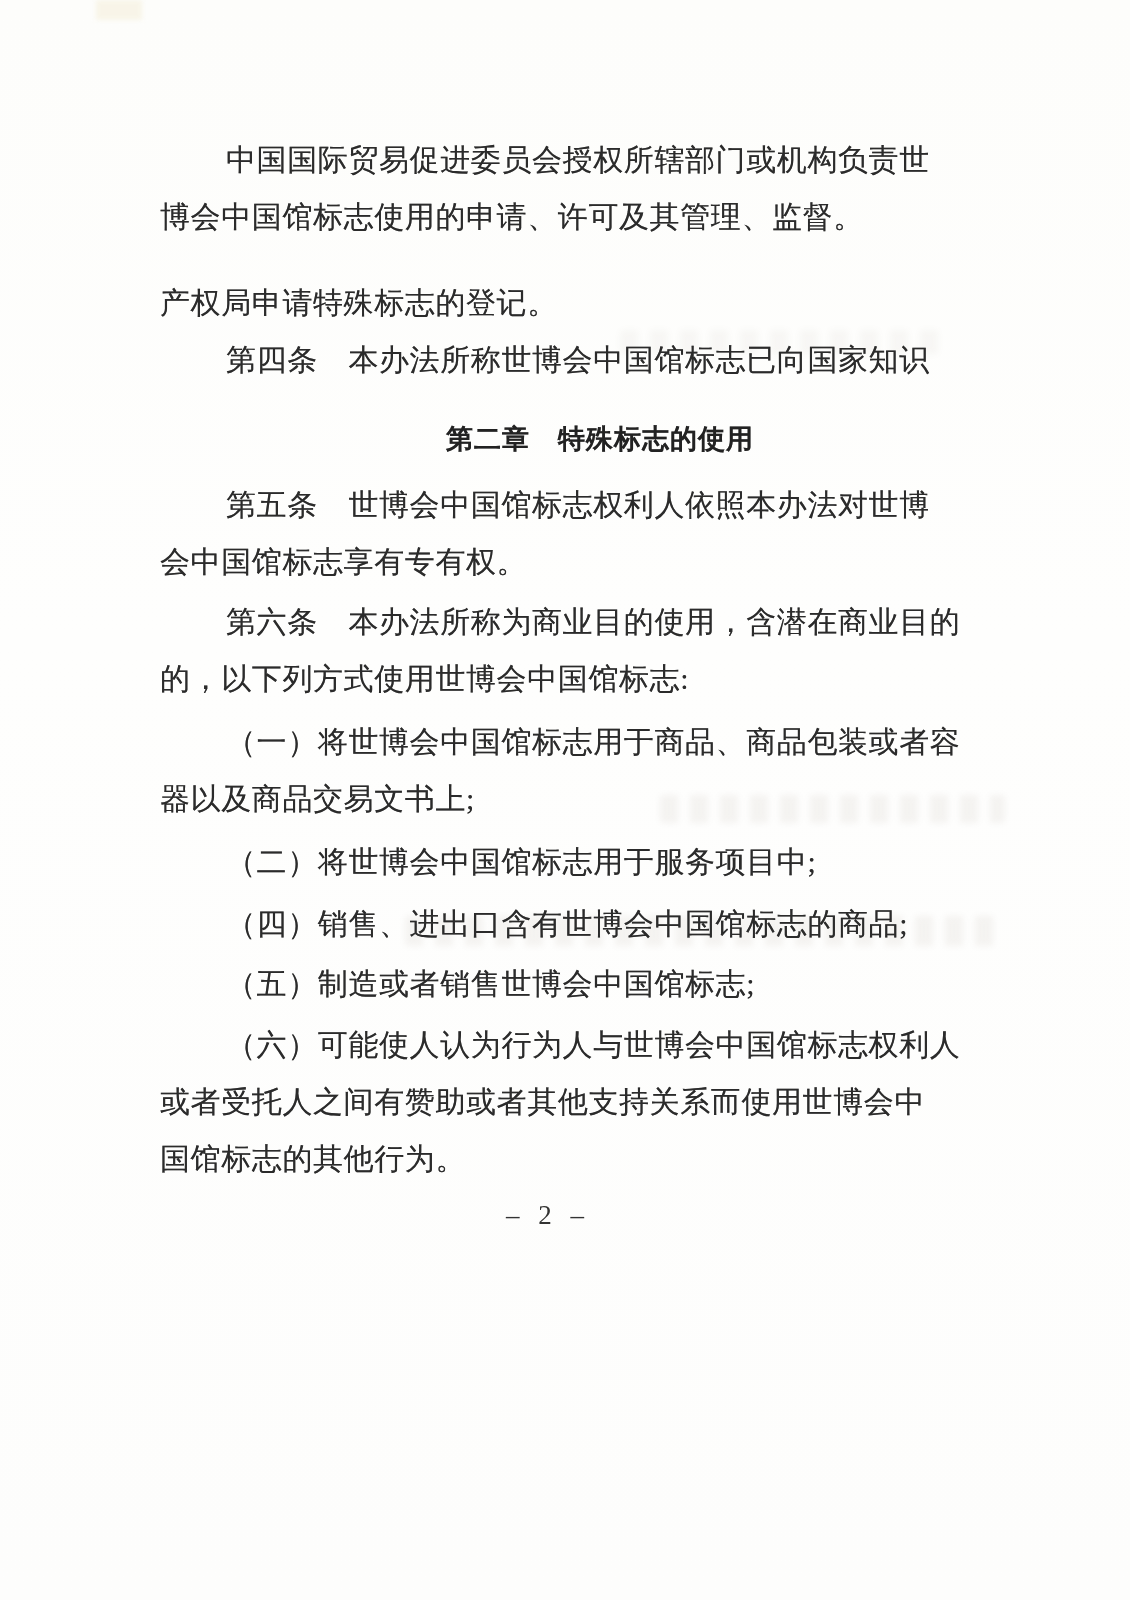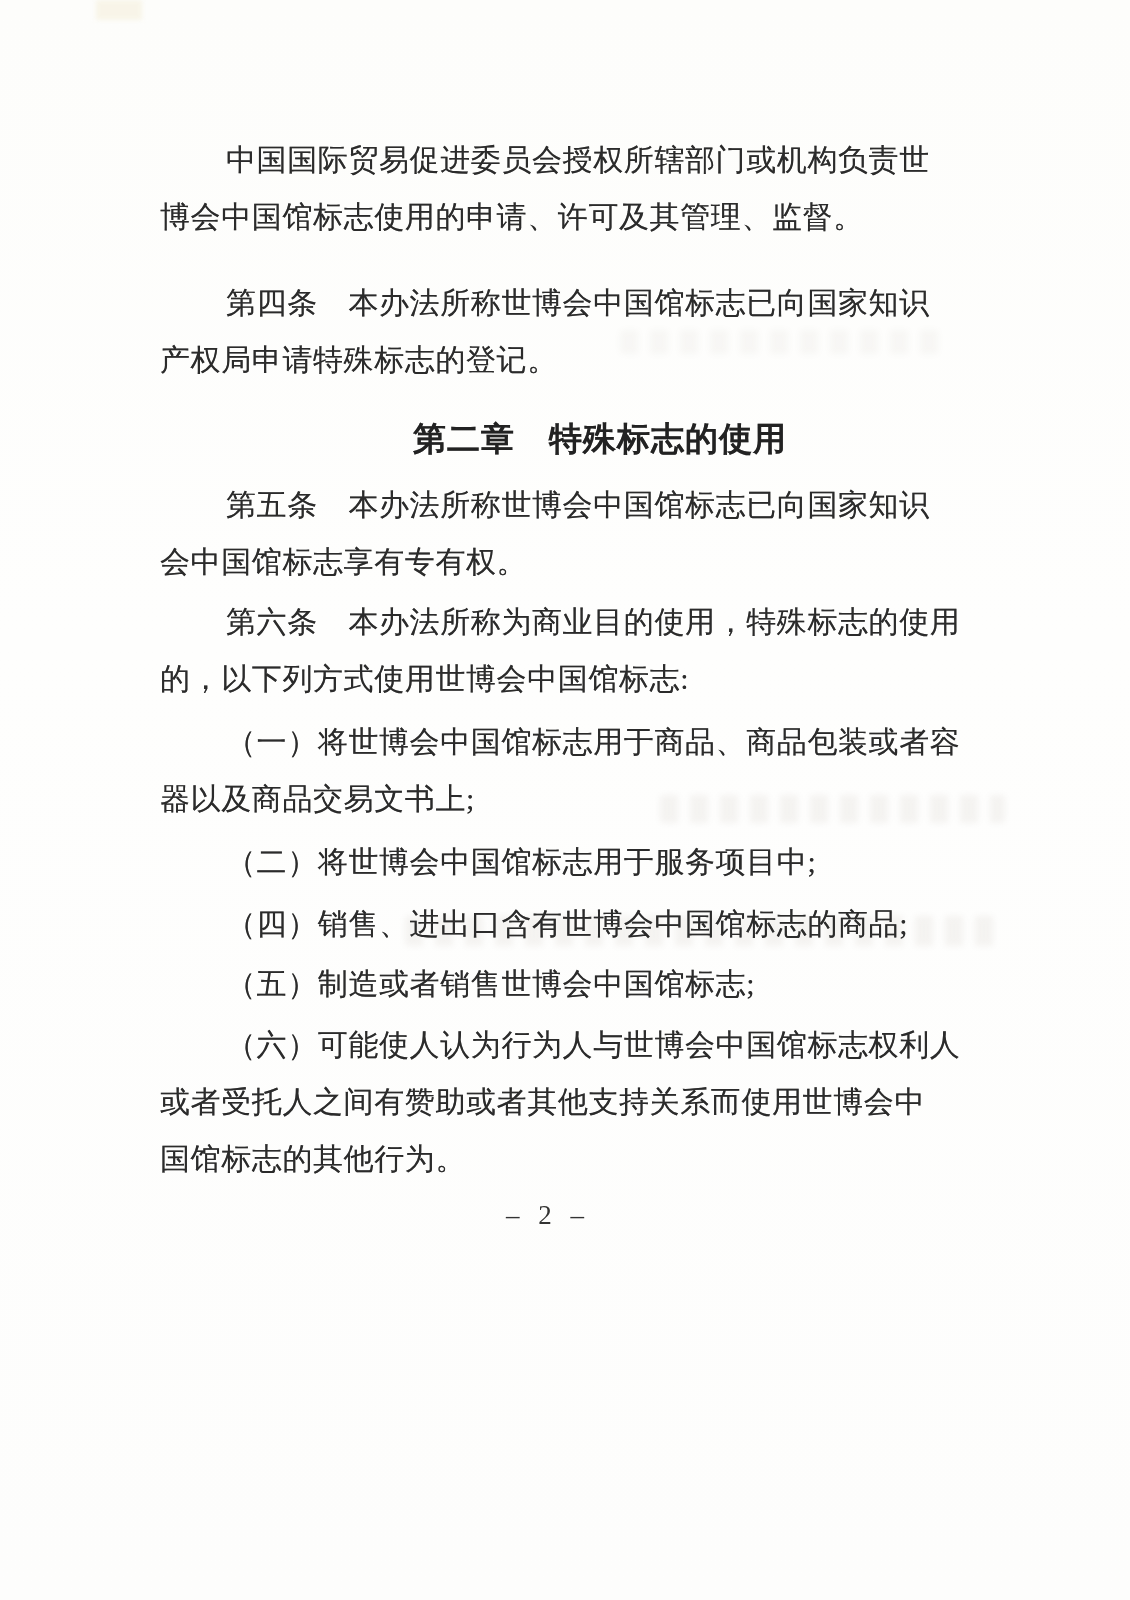--- a/index.html
+++ b/index.html
@@ -32,21 +32,21 @@
     color: #2b2b2b;
     text-shadow: 0 0 0.4px rgba(40,40,40,0.55);
   }
   .block.paragraph .line.first,
   .block.list-item .line.first {
     padding-left: 66px;
   }
   .block.chapter .line {
     text-align: center;
     font-weight: 700;
-    font-size: 33px;
+    font-size: 27px;
     letter-spacing: 1px;
     position: relative;
     left: 30px;
     color: #222;
   }
   .pagenum-row {
     height: 57px;
     line-height: 57px;
     text-align: center;
     position: relative;
@@ -92,36 +92,36 @@
   <div class="bleed b2"></div>
 
   <div class="content">
 
     <div class="block paragraph">
       <div class="line first">中国国际贸易促进委员会授权所辖部门或机构负责世</div>
       <div class="line">博会中国馆标志使用的申请、许可及其管理、监督。</div>
     </div>
 
     <div class="block paragraph" style="margin-top:29px">
+      <div class="line">产权局申请特殊标志的登记。</div>
       <div class="line first">第四条　本办法所称世博会中国馆标志已向国家知识</div>
-      <div class="line">产权局申请特殊标志的登记。</div>
     </div>
 
     <div class="block chapter" style="margin-top:23px">
       <div class="line">第二章　特殊标志的使用</div>
     </div>
 
     <div class="block paragraph" style="margin-top:8px">
-      <div class="line first">第五条　本办法所称世博会中国馆标志已向国家知识</div>
+      <div class="line first">第五条　世博会中国馆标志权利人依照本办法对世博</div>
       <div class="line">会中国馆标志享有专有权。</div>
     </div>
 
 
     <div class="block paragraph" style="margin-top:3px">
-      <div class="line first">第六条　本办法所称为商业目的使用，特殊标志的使用</div>
+      <div class="line first">第六条　本办法所称为商业目的使用，含潜在商业目的</div>
       <div class="line">的，以下列方式使用世博会中国馆标志:</div>
     </div>
 
     <div class="block list-item" style="margin-top:6px">
       <div class="line first">（一）将世博会中国馆标志用于商品、商品包装或者容</div>
       <div class="line">器以及商品交易文书上;</div>
     </div>
 
     <div class="block list-item" style="margin-top:6px">
       <div class="line first">（二）将世博会中国馆标志用于服务项目中;</div>

